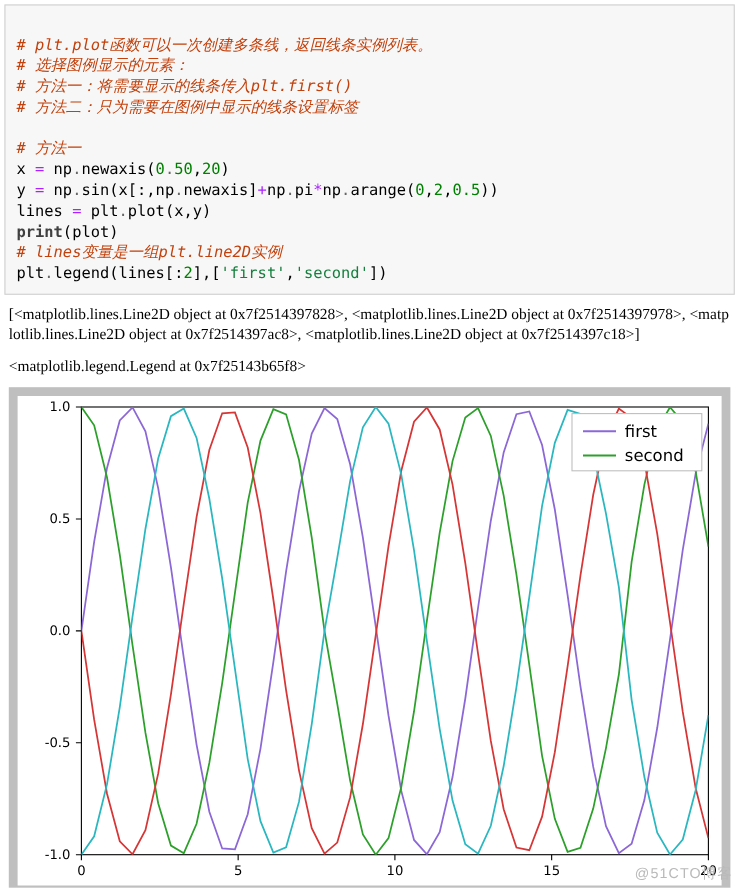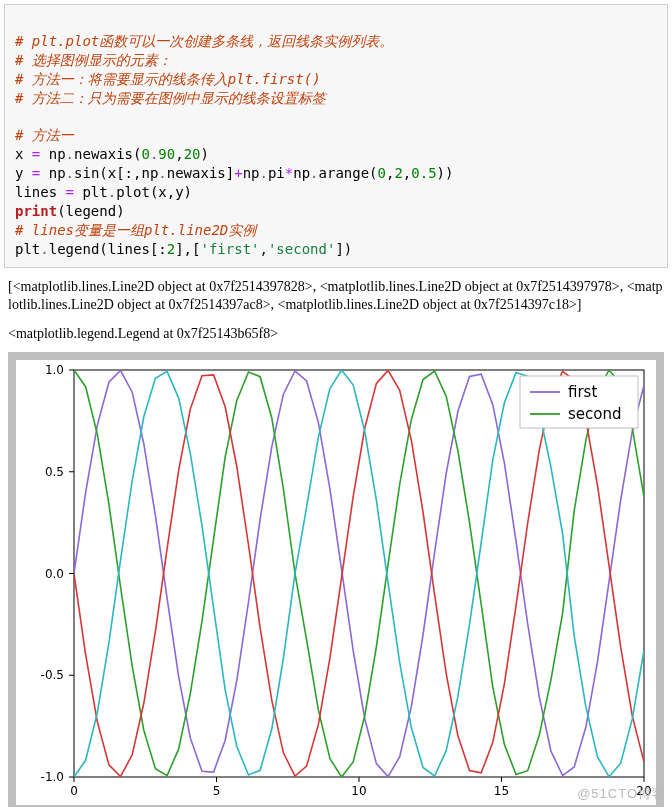--- a/index.html
+++ b/index.html
@@ -19,21 +19,21 @@
     line-height: 1.35;
     white-space: pre;
   }
   .c  { color: #c2410c; font-style: italic; } 
   .n  { color: #000000; } 
   .o  { color: #666666; } 
   .p  { color: #000000; } 
   .mi { color: #008000; } 
   .mf { color: #008000; } 
   .s  { color: #15803d; } 
-  .k  { color: #b91c1c; font-weight: bold; } 
+  .k  { color: #404040; font-weight: bold; } 
   .pu { color: #AA22FF; } 
   .output {
     padding: 6px 8px 0 8px;
     white-space: pre-wrap;
     word-break: break-all;
     line-height: 1.35;
     font-family: Liberation Serif, serif;
   }
   .plot-wrap {
     padding: 8px 8px 4px 8px;
@@ -59,24 +59,24 @@
 </head>
 <body>
 
 <div class="code-cell">
 <span class="c"># plt.plot函数可以一次创建多条线，返回线条实例列表。</span>
 <span class="c"># 选择图例显示的元素：</span>
 <span class="c"># 方法一：将需要显示的线条传入plt.first()</span>
 <span class="c"># 方法二：只为需要在图例中显示的线条设置标签</span>
 
 <span class="c"># 方法一</span>
-<span><span class="n">x </span><span class="pu">=</span><span class="n"> np</span><span class="o">.</span><span class="n">newaxis(</span><span class="mi">0</span><span class="o">.</span><span class="mi">90</span><span class="p">,</span><span class="mi">20</span><span class="p">)</span></span>
+<span><span class="n">x </span><span class="pu">=</span><span class="n"> np</span><span class="o">.</span><span class="n">newaxis(</span><span class="mi">0</span><span class="o">.</span><span class="mi">50</span><span class="p">,</span><span class="mi">20</span><span class="p">)</span></span>
 <span><span class="n">y </span><span class="pu">=</span><span class="n"> np</span><span class="o">.</span><span class="n">sin(x[:,np</span><span class="o">.</span><span class="n">newaxis]</span><span class="pu">+</span><span class="n">np</span><span class="o">.</span><span class="n">pi</span><span class="pu">*</span><span class="n">np</span><span class="o">.</span><span class="n">arange(</span><span class="mi">0</span><span class="p">,</span><span class="mi">2</span><span class="p">,</span><span class="mf">0.5</span><span class="p">))</span></span>
 <span><span class="n">lines </span><span class="pu">=</span><span class="n"> plt</span><span class="o">.</span><span class="n">plot(x,y)</span></span>
-<span><span class="k">print</span><span class="n">(legend)</span></span>
+<span><span class="k">print</span><span class="n">(plot)</span></span>
 <span class="c"># lines变量是一组plt.line2D实例</span>
 <span><span class="n">plt</span><span class="o">.</span><span class="n">legend(lines[:</span><span class="mi">2</span><span class="n">],[</span><span class="s">'first'</span><span class="p">,</span><span class="s">'second'</span><span class="n">])</span></span>
 </div>
 
 <div class="output">[&lt;matplotlib.lines.Line2D object at 0x7f2514397828&gt;, &lt;matplotlib.lines.Line2D object at 0x7f2514397978&gt;, &lt;matplotlib.lines.Line2D object at 0x7f2514397ac8&gt;, &lt;matplotlib.lines.Line2D object at 0x7f2514397c18&gt;]</div>
 <div class="output" style="padding-top:10px">&lt;matplotlib.legend.Legend at 0x7f25143b65f8&gt;</div>
 
 <div class="plot-wrap">
   <div class="plot">
     <svg id="chart" width="640" height="445">

